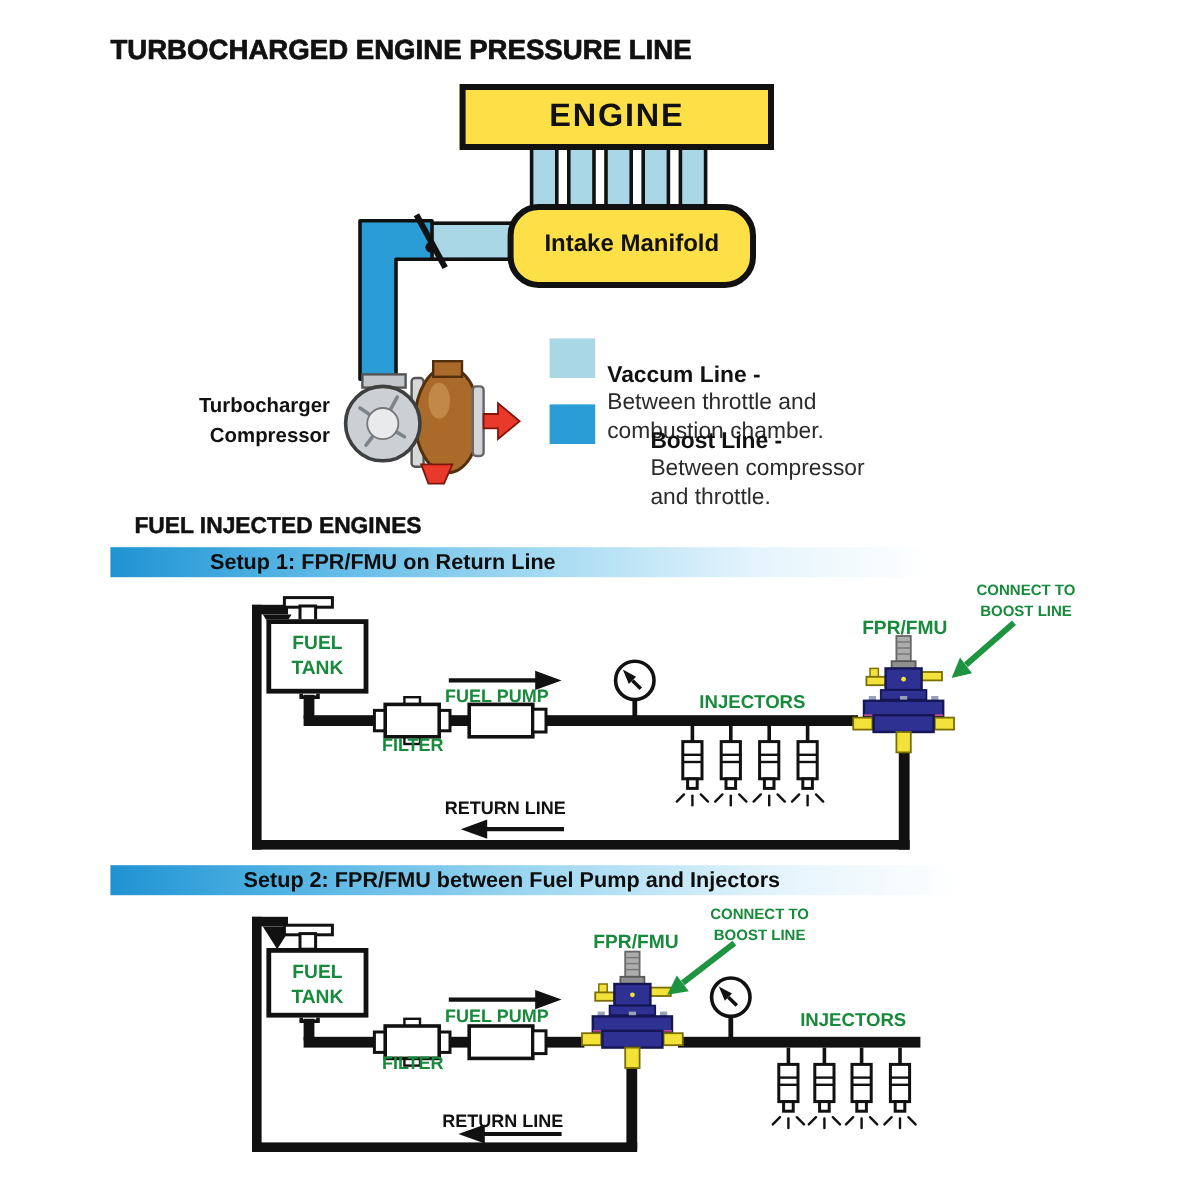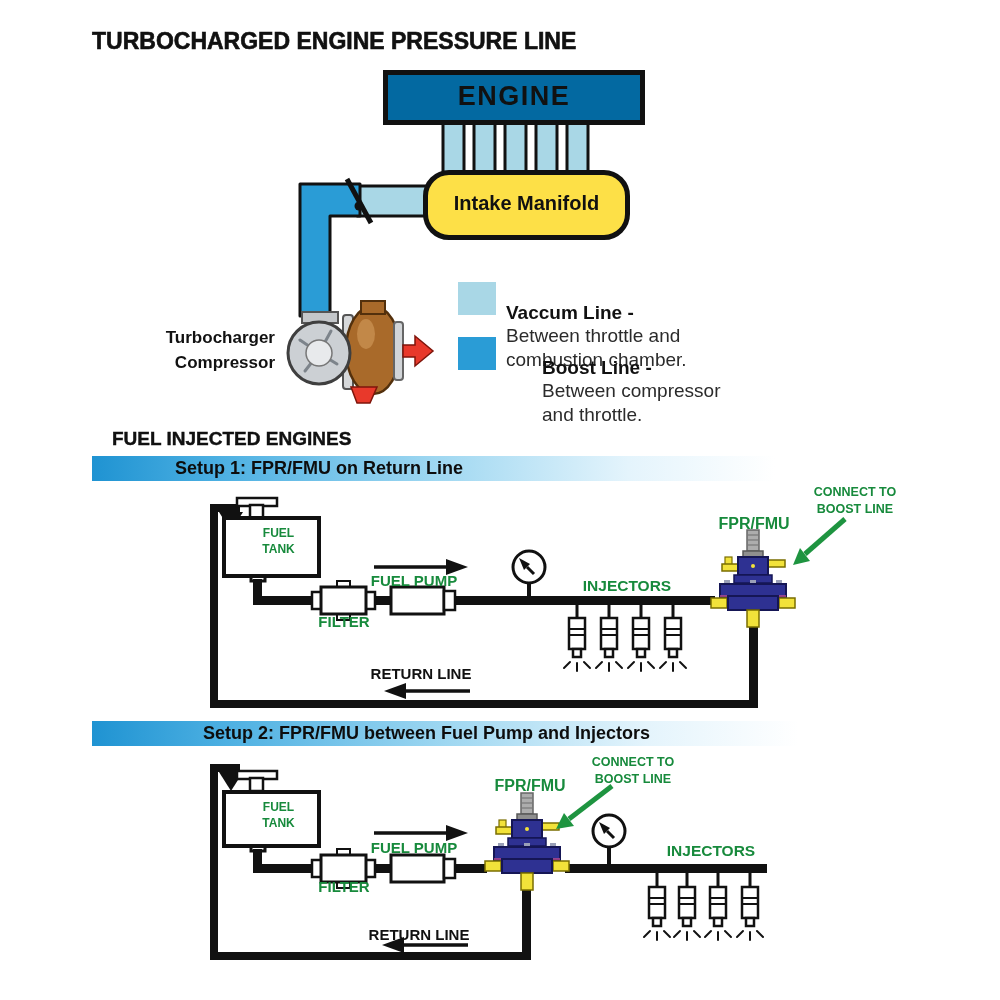--- a/index.html
+++ b/index.html
@@ -4,42 +4,42 @@
 <style>
   html,body{margin:0;padding:0;background:#fff;}
   #canvas{position:relative;width:1000px;height:1000px;background:#ffffff;overflow:hidden;
           font-family:"Liberation Sans",sans-serif;color:#111;text-decoration:underline;}
   #gfx{position:absolute;left:0;top:0;width:1000px;height:1000px;z-index:1;}
   .lbl{position:absolute;font-weight:bold;color:#111;z-index:2;line-height:1.25;}
   .green{color:#178a3c;}
   .preline{white-space:pre-line;}
   .ctr{text-align:center;}
   #main-title{left:92px;top:27px;font-size:23px;-webkit-text-stroke:0.6px #0d0d0d;letter-spacing:0px;}
-  #engine-box{position:absolute;left:383px;top:70px;width:252px;height:45px;background:#0369a1;
+  #engine-box{position:absolute;left:383px;top:70px;width:252px;height:45px;background:#fde047;
               border:5px solid #111;z-index:2;text-align:center;}
   #engine-box span{font-size:27px;font-weight:bold;line-height:43px;letter-spacing:1.5px;}
   #intake-box{position:absolute;left:423px;top:170px;width:197px;height:60px;background:#fde047;
               border:5px solid #111;border-radius:26px;z-index:2;text-align:center;}
   #intake-box span{font-size:20px;font-weight:bold;line-height:56px;}
   #throttle-label{left:288px;top:119px;width:130px;font-size:18px;line-height:1.5;}
   #turbo-label{left:120px;top:326px;width:155px;font-size:17px;line-height:1.45;text-align:right;}
   .swatch{position:absolute;width:38px;height:33px;z-index:2;}
   #swatch-vacuum{left:458px;top:282px;background:#a9d7e6;}
   #swatch-boost{left:458px;top:337px;background:#2a9cd6;}
   .legend-text{position:absolute;left:506px;width:400px;font-size:19px;font-weight:normal;
                line-height:1.22;z-index:2;white-space:pre-line;color:#2b2b2b;}
   #legend-vacuum{top:278px;} #legend-boost{top:333px;margin-left:36px;}
   .legend-text .term{font-weight:bold;color:#111;}
   #section-heading{left:112px;top:427px;font-size:19px;-webkit-text-stroke:0.4px #0d0d0d;}
   .banner{position:absolute;left:92px;width:813px;height:25px;z-index:2;
           background:linear-gradient(90deg,#1f93d2 0%,#4db0e2 16%,#9ed7f1 42%,#e4f4fc 66%,#ffffff 84%);}
   .banner span{display:block;margin-left:83px;font-size:18px;font-weight:bold;line-height:25px;color:#0d0d0d;}
   #banner-1{top:456px;} #banner-2{top:721px;padding-left:28px;}
   .tank{position:absolute;width:77px;background:#fff;border:4px solid #111;z-index:2;
-        text-align:center;font-weight:bold;color:#178a3c;font-size:12px;line-height:1.32;padding-left:14px;}
+        text-align:center;font-weight:bold;color:#178a3c;font-size:16px;line-height:1.32;}
   #tank-1{left:222px;top:516px;height:48px;padding-top:6px;}
   #tank-2{left:222px;top:790px;height:44px;padding-top:6px;}
   .small-green{font-size:15px;}
 </style>
 </head>
 <body>
 
 <div id="canvas">
 
   <svg id="gfx" viewBox="0 0 1000 1000">

